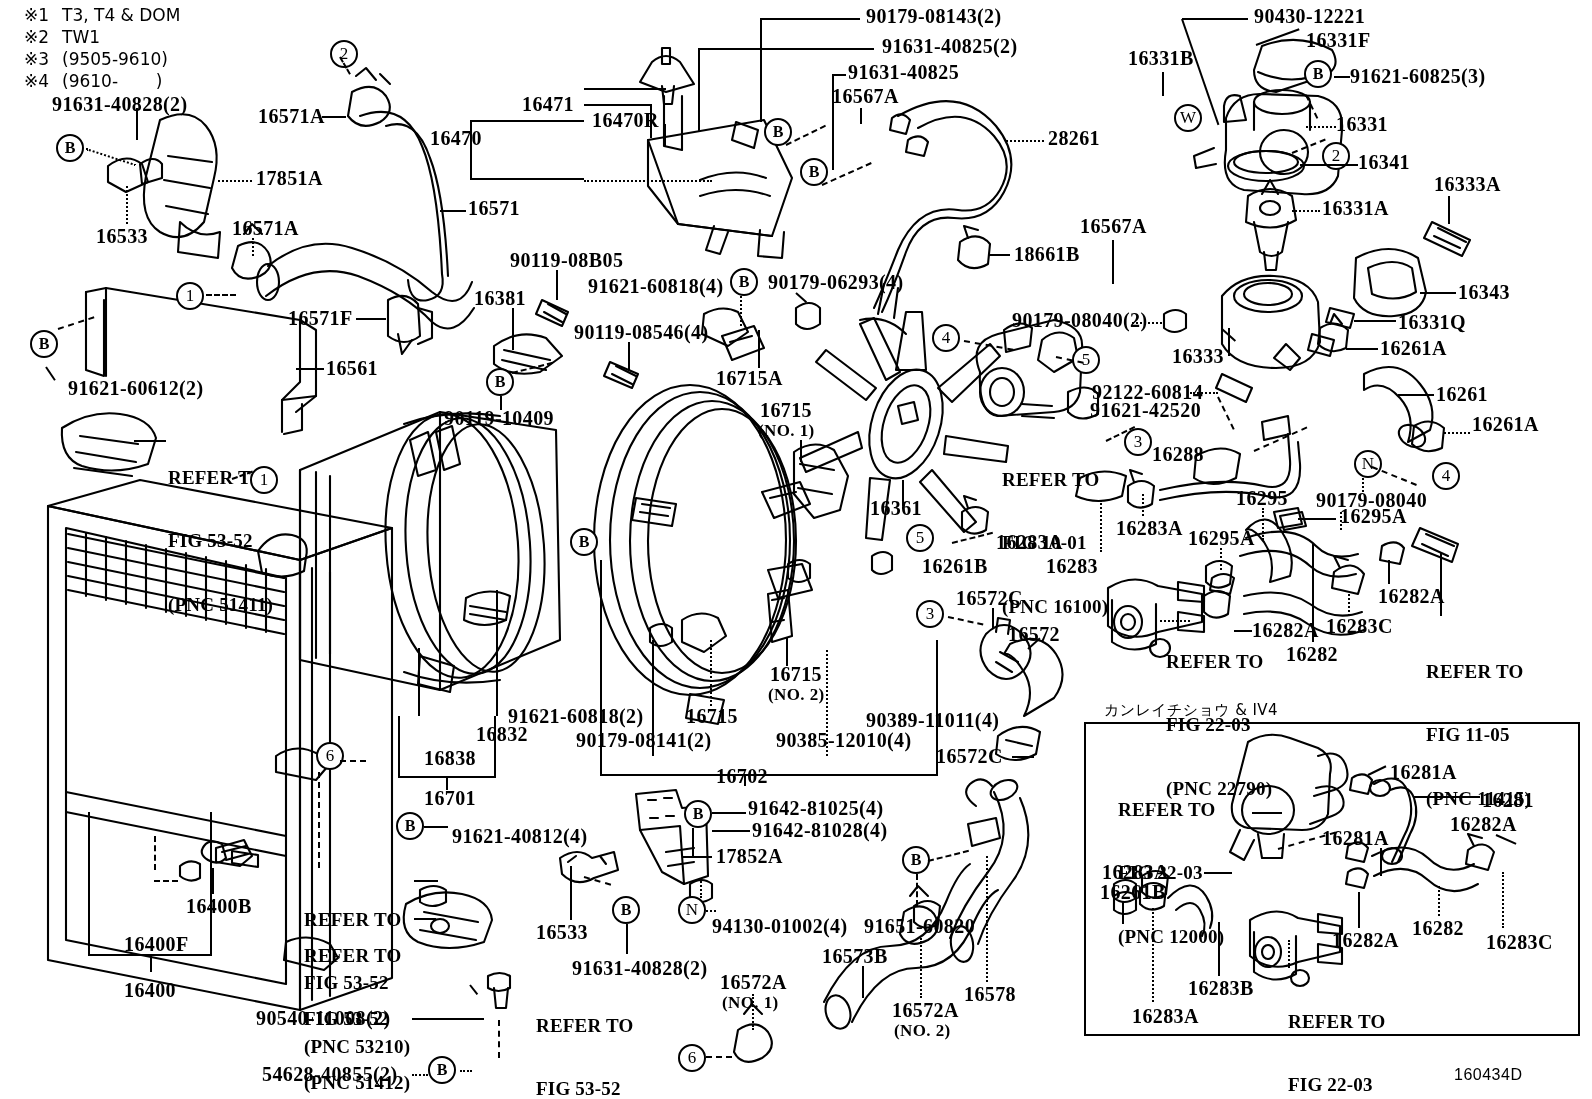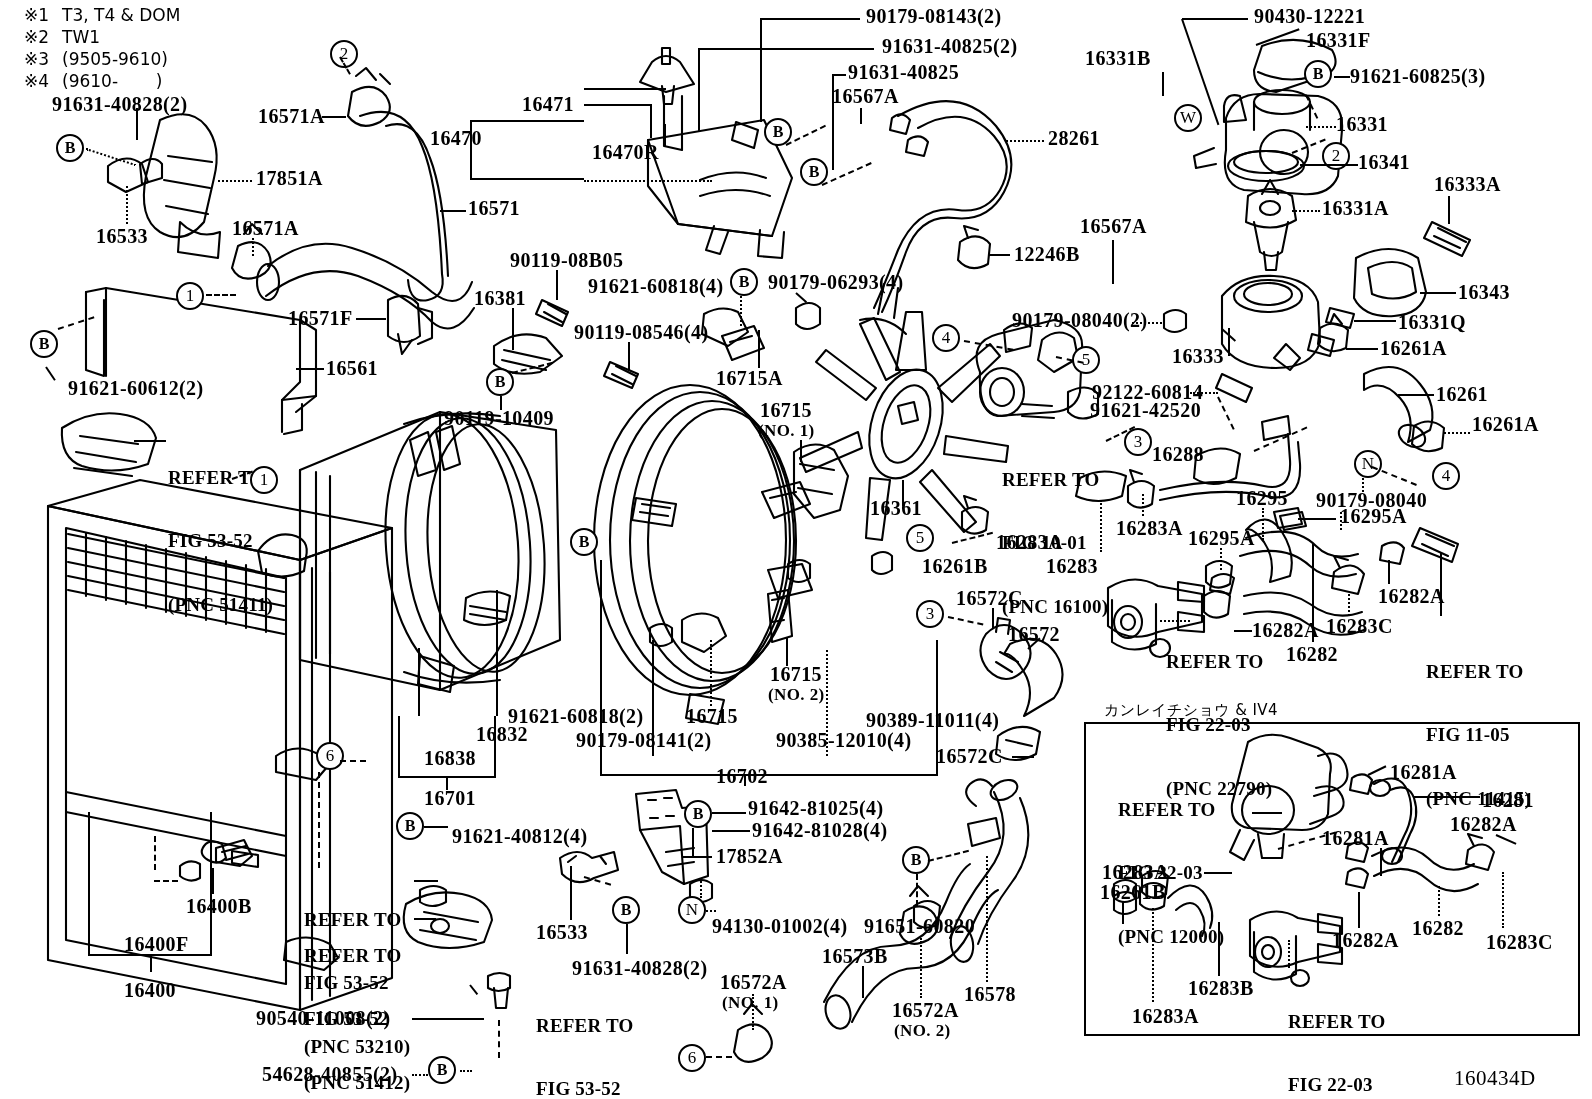--- a/index.html
+++ b/index.html
@@ -96,22 +96,22 @@
   }
   
   #inset {
     position: absolute;
     border: 2px solid #000;
   }
   
   #art { position: absolute; inset: 0; pointer-events: none; }
   .sheetcode {
     position: absolute;
-    font-family: Liberation Serif, serif;
-    font-size: 21px;
+    font-family: Liberation Sans, sans-serif;
+    font-size: 16px;
     letter-spacing: 0.5px;
   }
 </style>
 </head>
 <body>
 
 <div id="sheet">
 
   <svg id="art" viewBox="0 0 1592 1099">
     <g fill="none" stroke="#000" stroke-width="2.1" stroke-linejoin="round" stroke-linecap="round">
@@ -506,33 +506,33 @@
   <div class="lbl" style="left:256px; top:168px;">17851A</div>
   <div class="lbl" style="left:258px; top:106px;">16571A</div>
   <div class="lbl" style="left:232px; top:218px;">16571A</div>
   <div class="lbl" style="left:468px; top:198px;">16571</div>
   <div class="lbl" style="left:288px; top:308px;">16571F</div>
   <div class="lbl" style="left:326px; top:358px;">16561</div>
   <div class="lbl" style="left:68px;  top:378px;">91621-60612(2)</div>
 
   <div class="lbl" style="left:430px; top:128px;">16470</div>
   <div class="lbl" style="left:522px; top:94px;">16471</div>
-  <div class="lbl" style="left:592px; top:110px;margin-top:32px;">16470R</div>
+  <div class="lbl" style="left:592px; top:110px;">16470R</div>
 
   <div class="lbl" style="left:866px; top:6px;">90179-08143(2)</div>
   <div class="lbl" style="left:882px; top:36px;">91631-40825(2)</div>
   <div class="lbl" style="left:848px; top:62px;">91631-40825</div>
   <div class="lbl" style="left:832px; top:86px;">16567A</div>
   <div class="lbl" style="left:1048px;top:128px;">28261</div>
   <div class="lbl" style="left:1080px;top:216px;">16567A</div>
-  <div class="lbl" style="left:1014px;top:244px;">12246B</div>
+  <div class="lbl" style="left:1014px;top:244px;">18661B</div>
 
   <div class="lbl" style="left:1254px;top:6px;">90430-12221</div>
   <div class="lbl" style="left:1306px;top:30px;">16331F</div>
-  <div class="lbl" style="left:1085px;top:48px;">16331B</div>
+  <div class="lbl" style="left:1128px;top:48px;">16331B</div>
   <div class="lbl" style="left:1350px;top:66px;">91621-60825(3)</div>
   <div class="lbl" style="left:1336px;top:114px;">16331</div>
   <div class="lbl" style="left:1358px;top:152px;">16341</div>
   <div class="lbl" style="left:1322px;top:198px;text-align:right;">16331A</div>
   <div class="lbl" style="left:1434px;top:174px;">16333A</div>
   <div class="lbl" style="left:1458px;top:282px;">16343</div>
   <div class="lbl" style="left:1398px;top:312px;">16331Q</div>
   <div class="lbl" style="left:1380px;top:338px;">16261A</div>
   <div class="lbl" style="left:1436px;top:384px;">16261</div>
   <div class="lbl" style="left:1472px;top:414px;">16261A</div>

